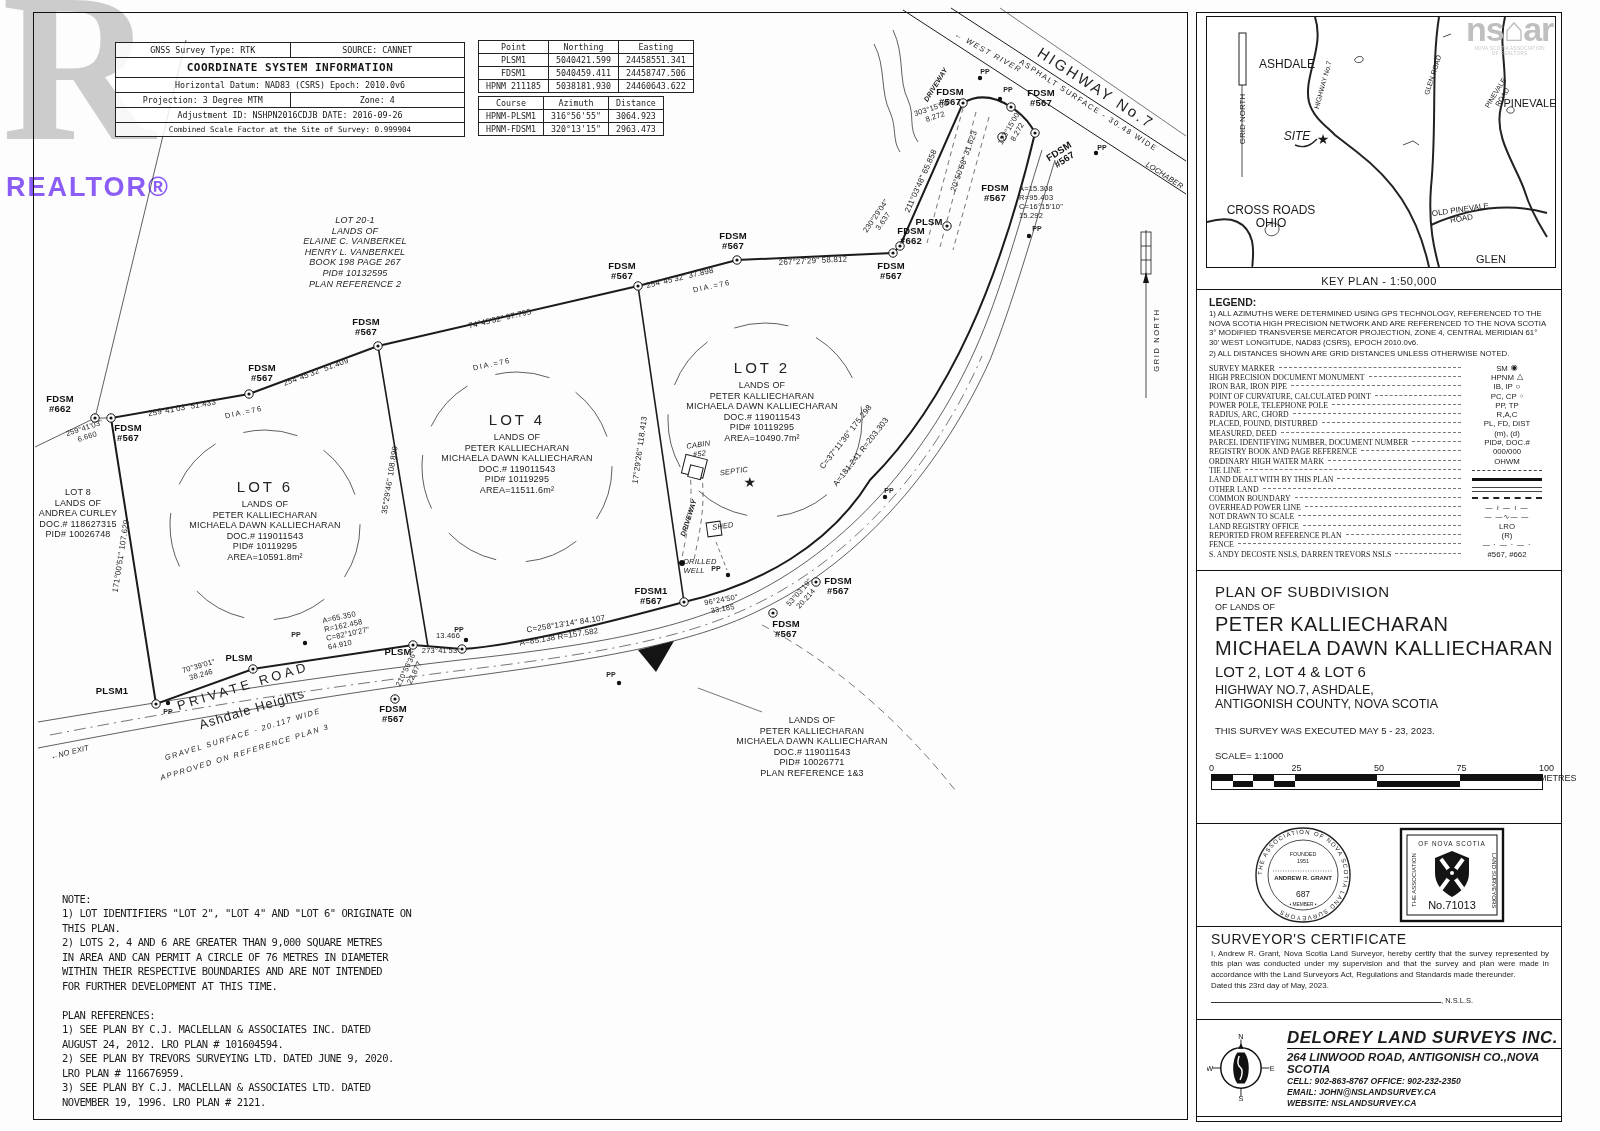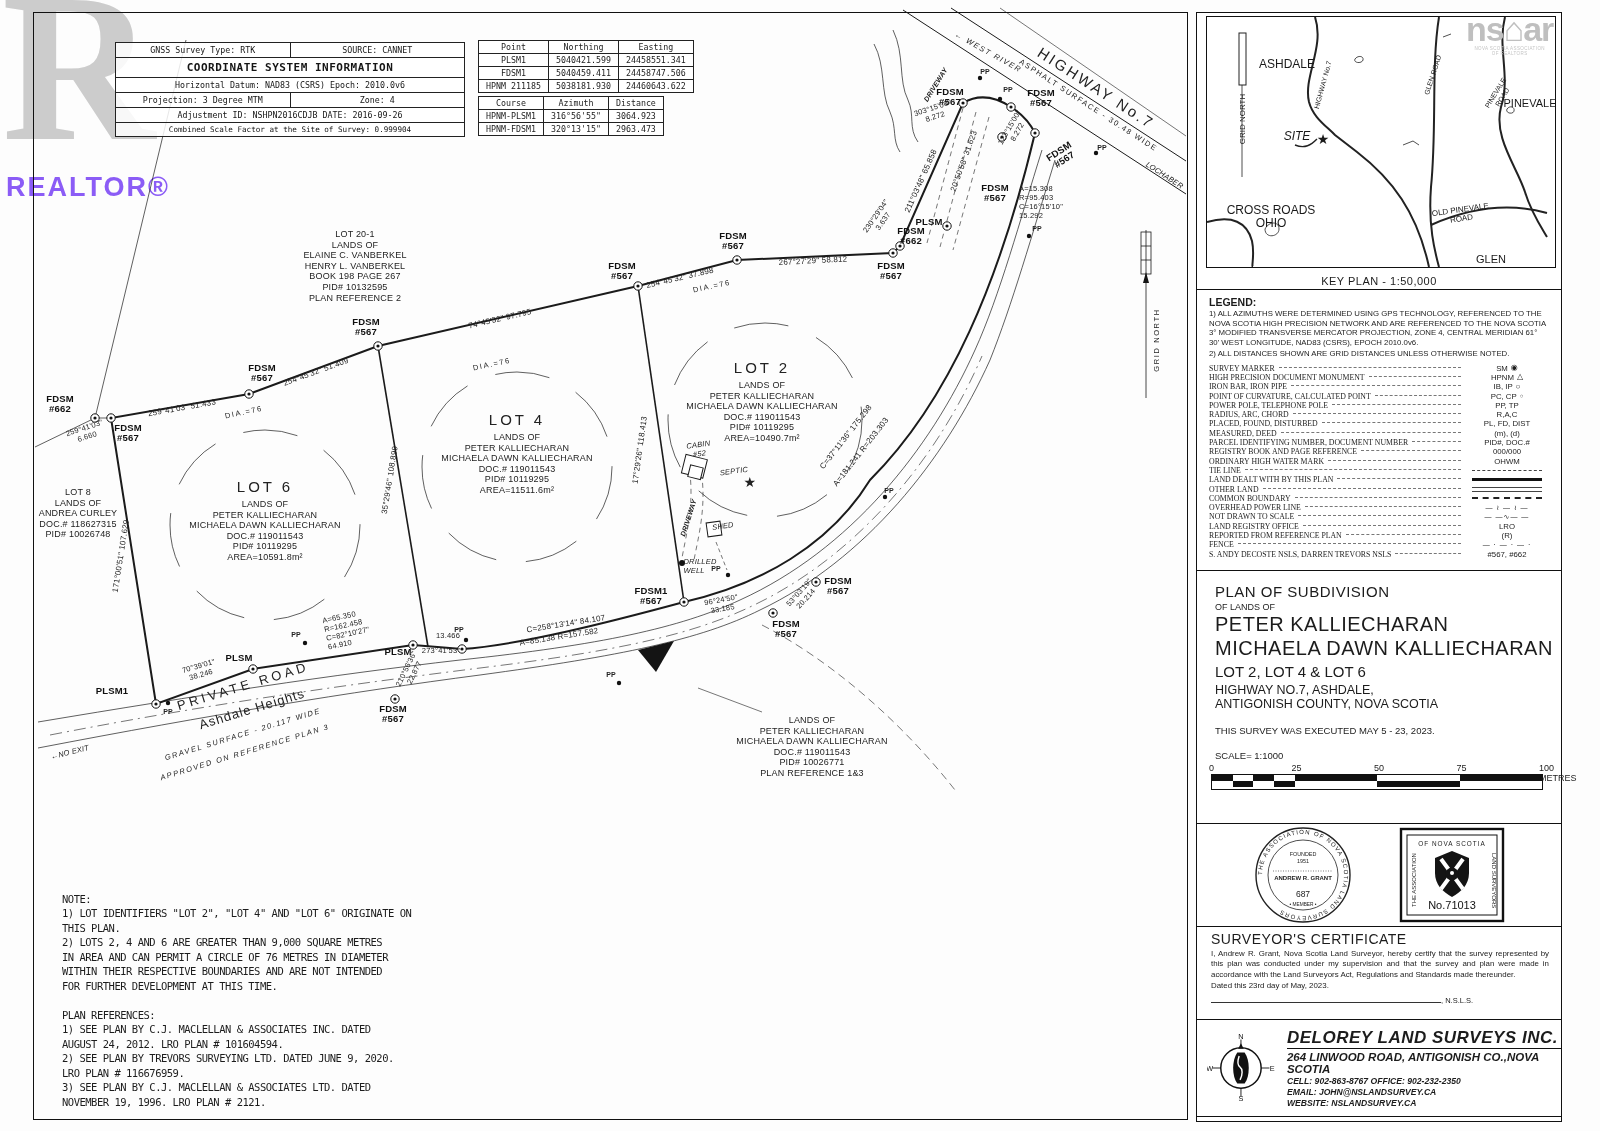--- a/index.html
+++ b/index.html
@@ -225,21 +225,21 @@
       <circle cx="885" cy="497" r="2.2" fill="#111" stroke="#111" stroke-width="0"></circle>
       <circle cx="980" cy="78" r="2.2" fill="#111" stroke="#111" stroke-width="0"></circle>
       <circle cx="1000" cy="99" r="2.2" fill="#111" stroke="#111" stroke-width="0"></circle>
       <circle cx="1096" cy="153" r="2.2" fill="#111" stroke="#111" stroke-width="0"></circle>
       <circle cx="1029" cy="236" r="2.2" fill="#111" stroke="#111" stroke-width="0"></circle>
       <circle cx="682" cy="563" r="3" fill="#111" stroke="#111" stroke-width="0"></circle>
     </g>
 </svg>
 
 <div id="labels-layer">
-    <div class="lbl blk" style="left: 355px; top: 266px; transform: translate(-50%, -50%);">LOT 20-1
+    <div class="lbl blk" style="left: 355px; top: 252px; transform: translate(-50%, -50%); font-style: italic;">LOT 20-1
 LANDS OF
 ELAINE C. VANBERKEL
 HENRY L. VANBERKEL
 BOOK 198 PAGE 267
 PID# 10132595
 PLAN REFERENCE 2</div>
     <div class="lbl blk" style="left: 78px; top: 514px; transform: translate(-50%, -50%);">LOT 8
 LANDS OF
 ANDREA CURLEY
 DOC.# 118627315

